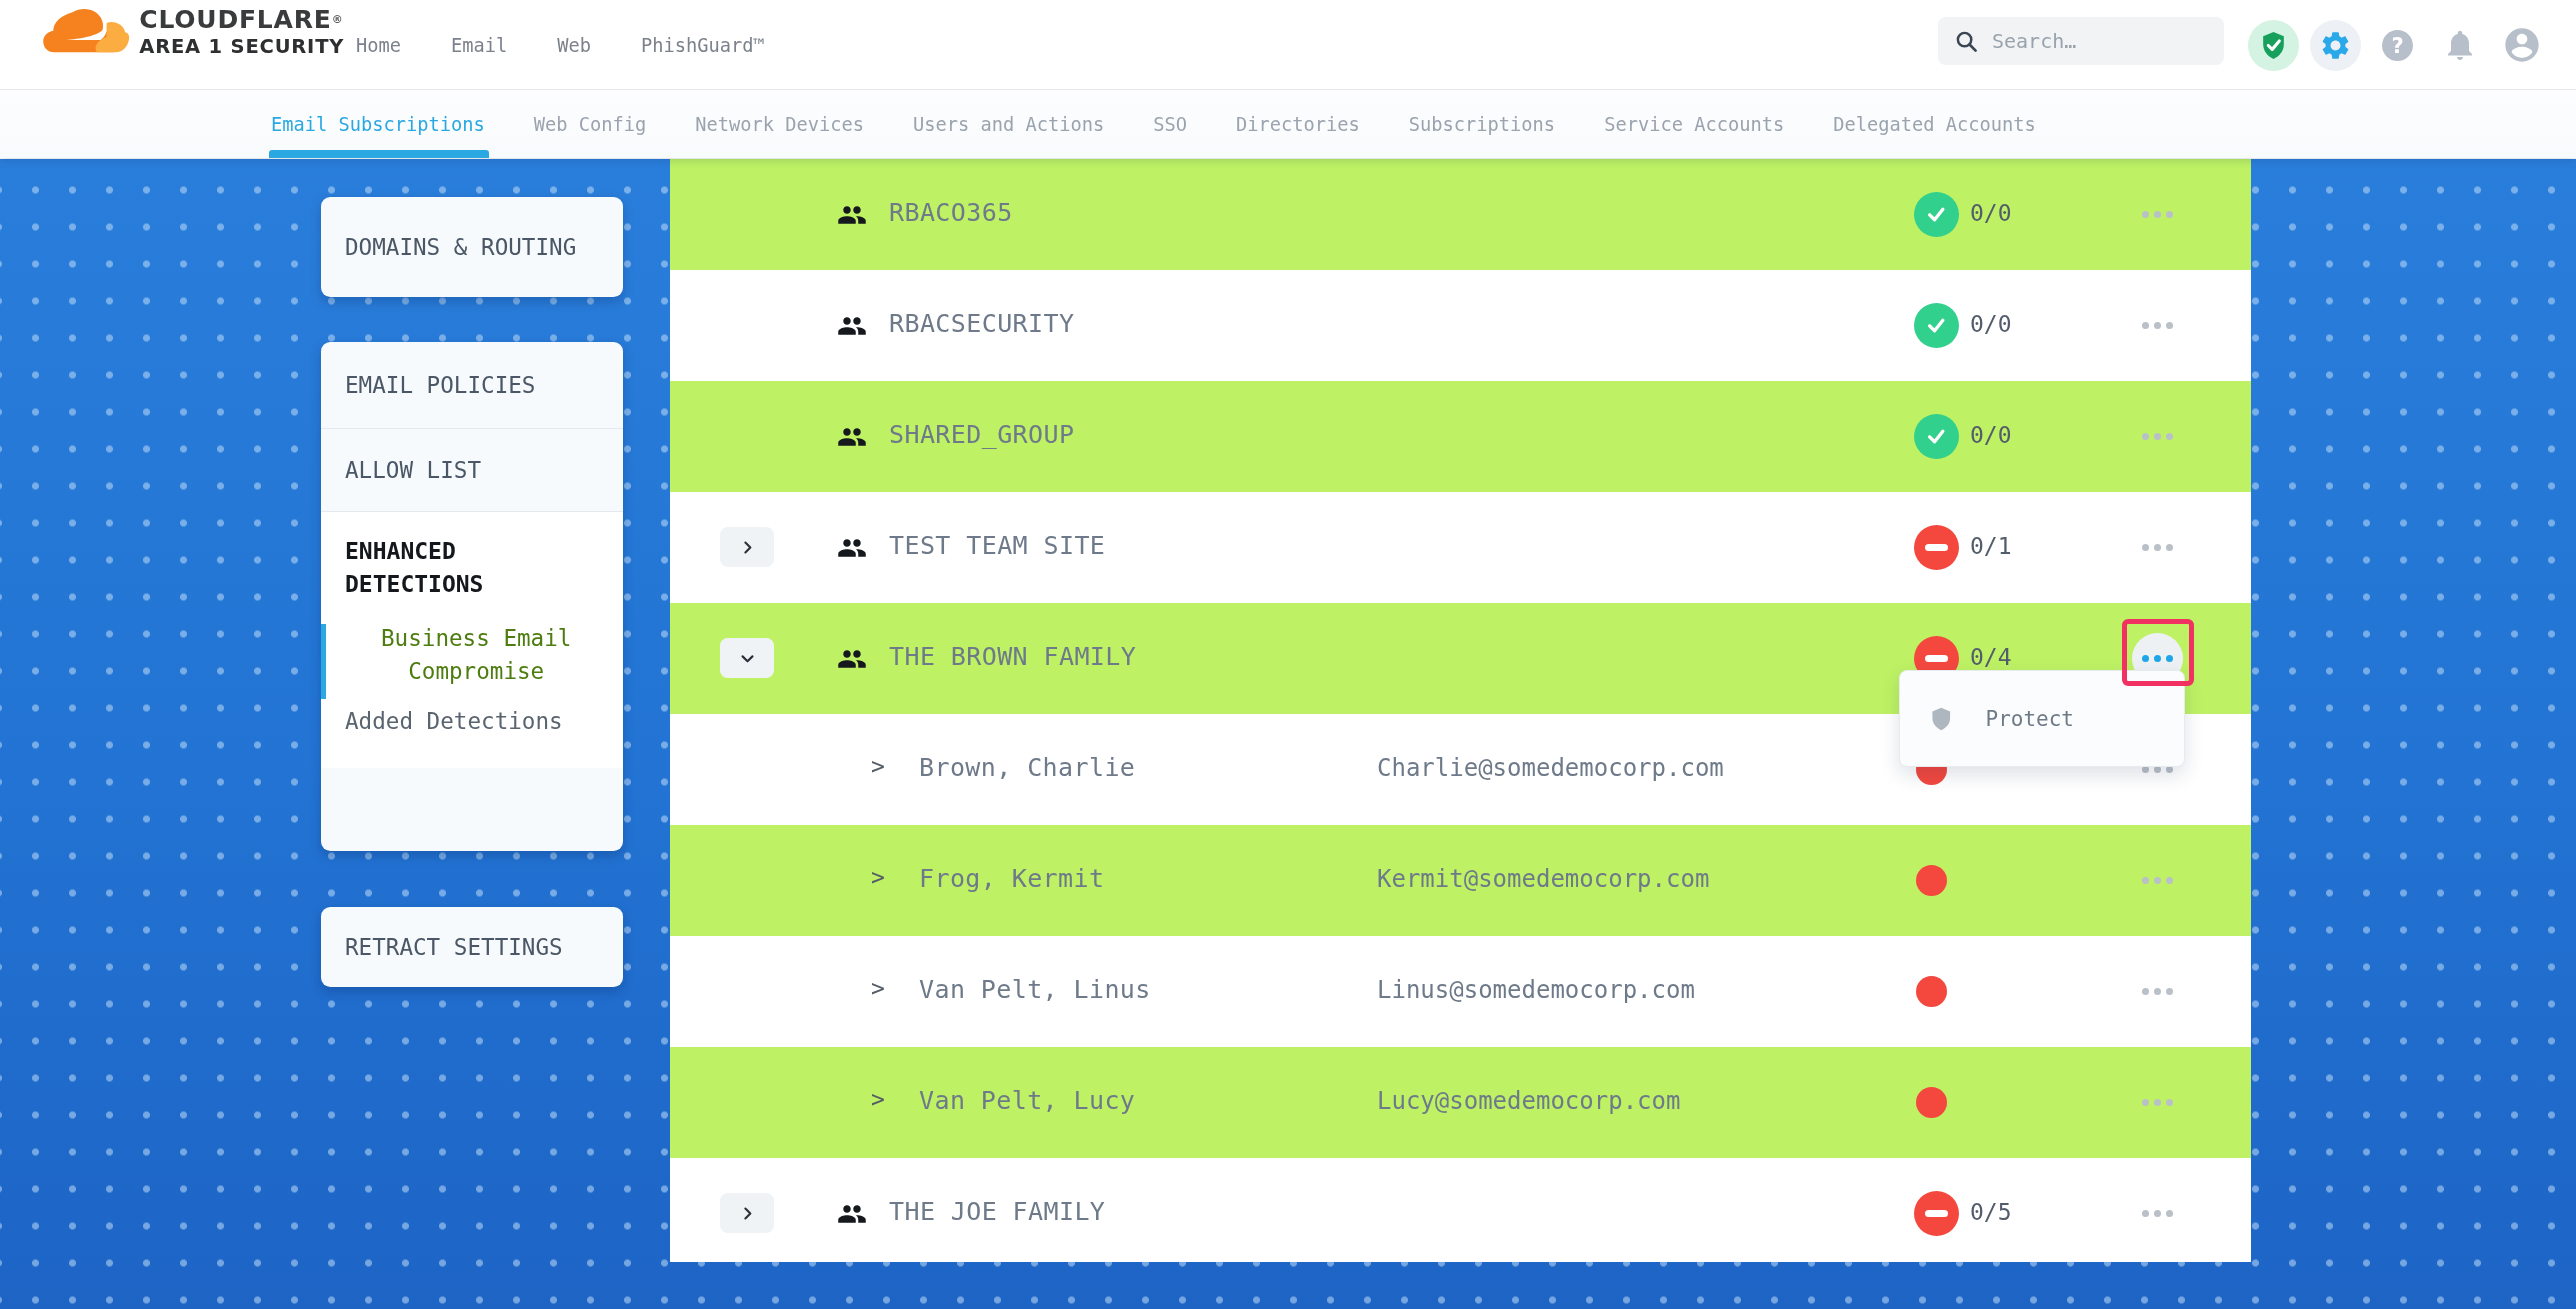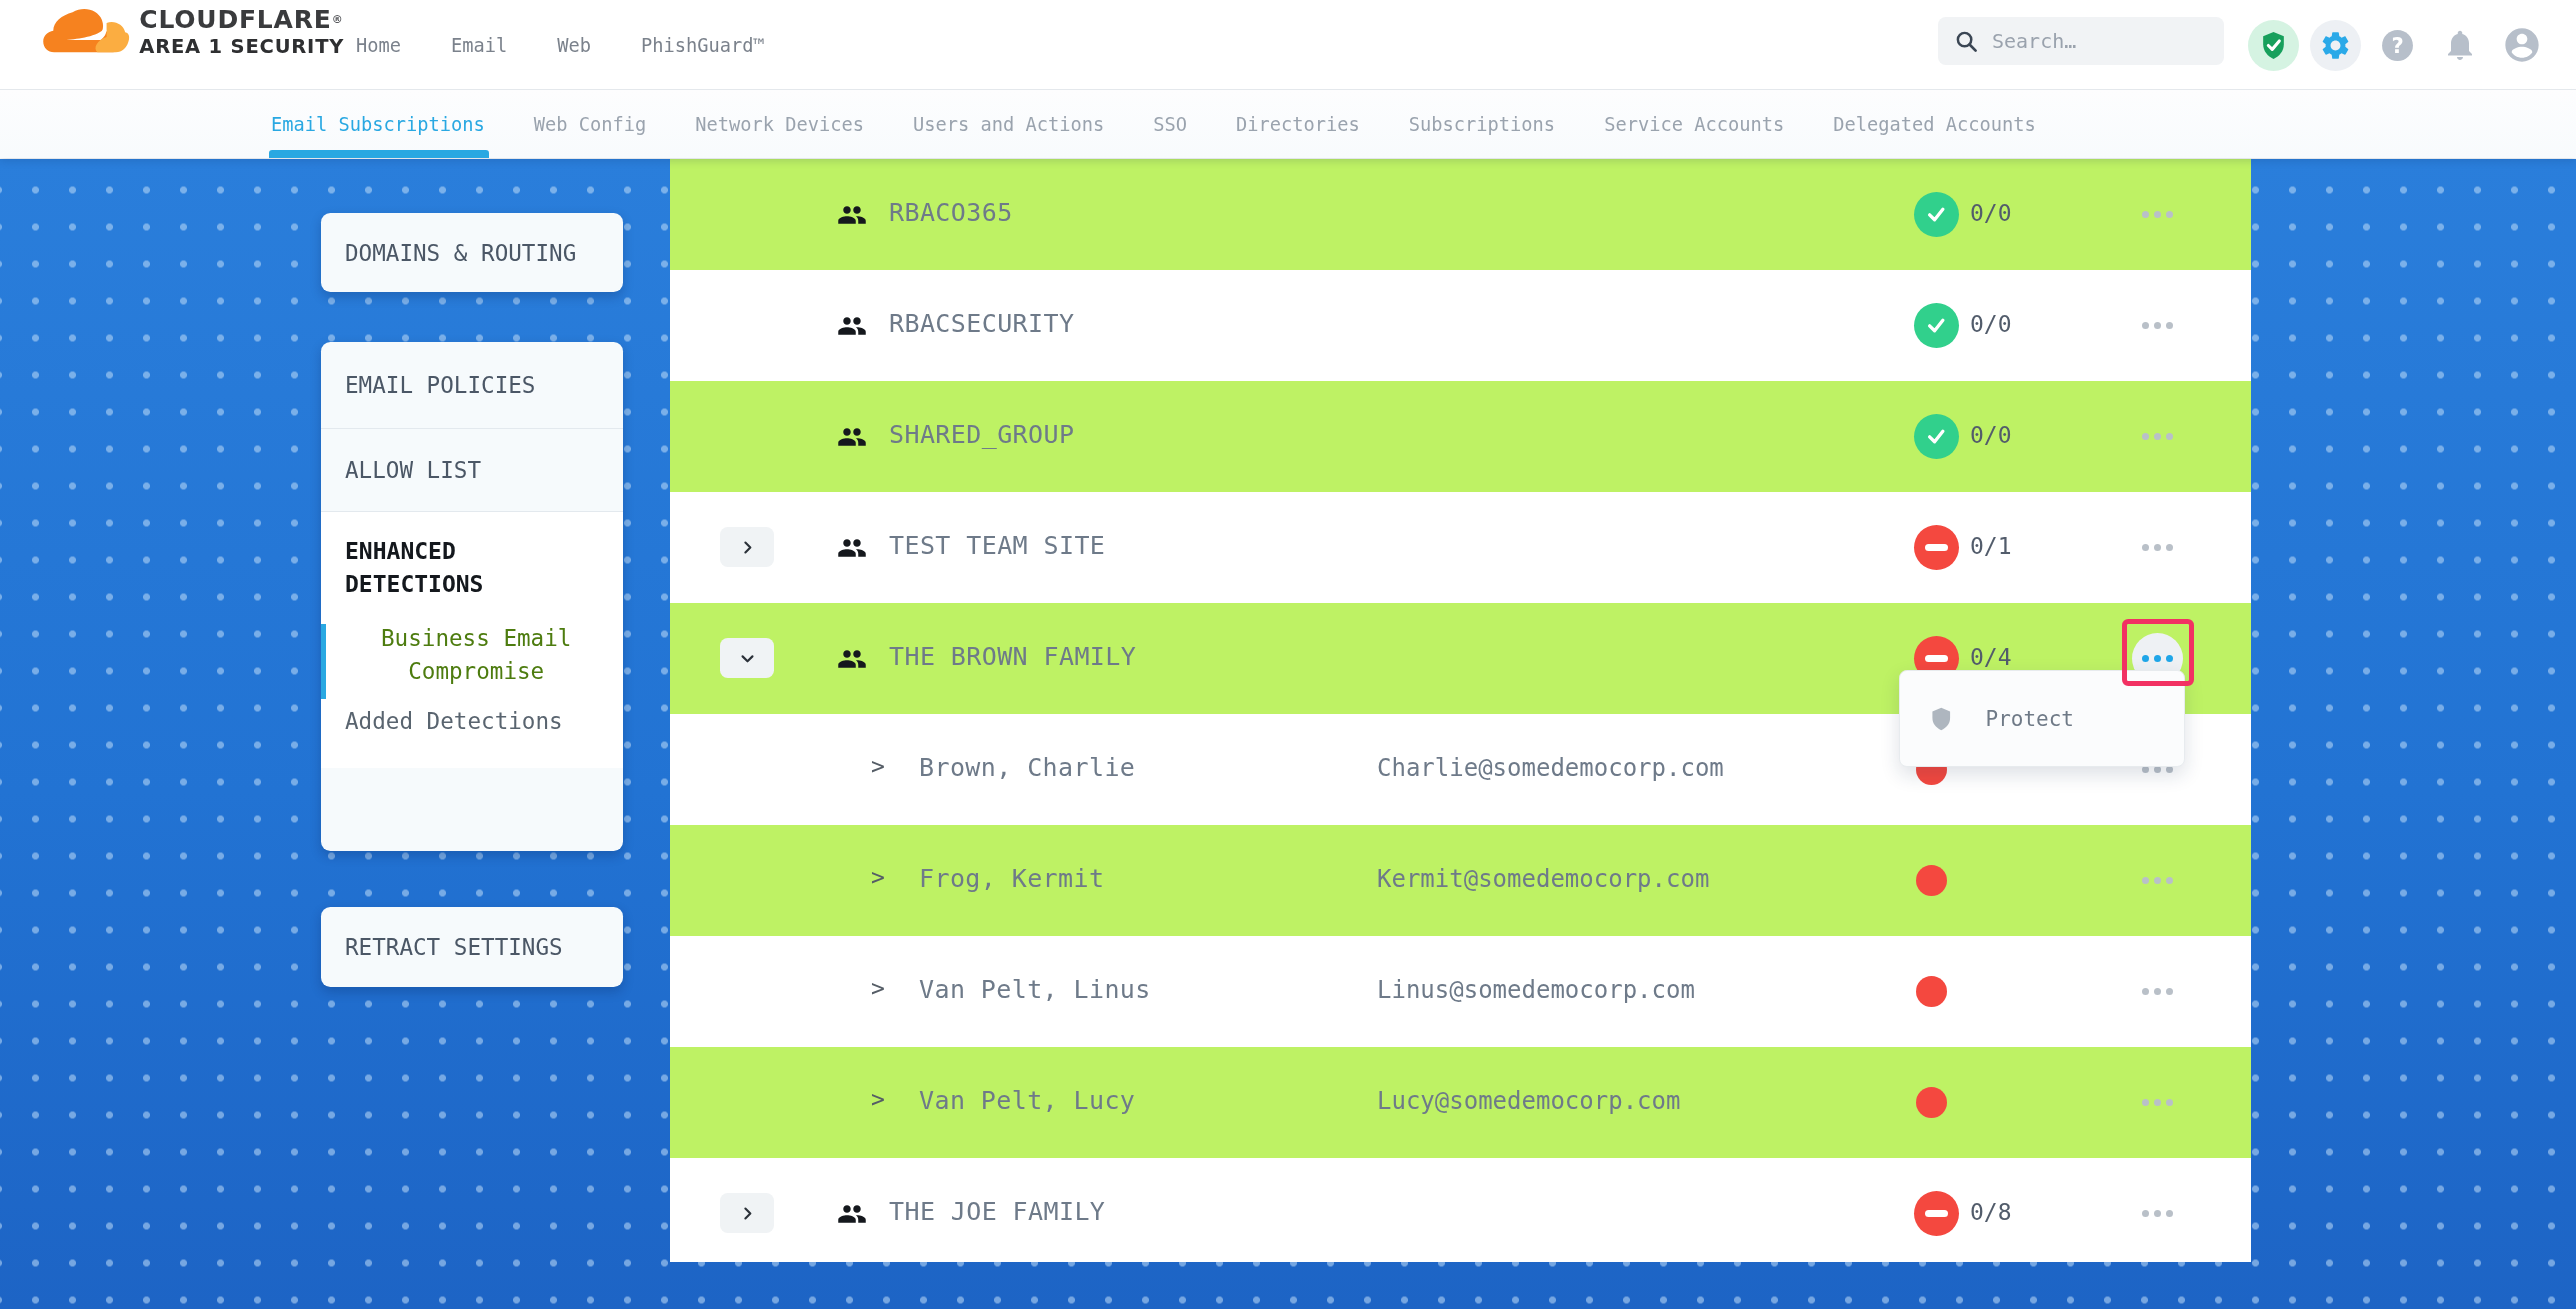--- a/index.html
+++ b/index.html
@@ -43,21 +43,21 @@
              background-image:
                radial-gradient(circle, rgba(190,220,248,.55) 3.1px, rgba(190,220,248,0) 3.9px),
                linear-gradient(180deg,#2a7edb 0%, #2273d3 55%, #1d64c5 100%);
              background-size:37px 37px, 100% 100%;
              background-position:17px 12.5px, 0 0; }
 
   
   .sidebar { position:absolute; left:321px; top:0; width:302px; }
   .card { position:absolute; left:0; width:302px; background:#f6fafc; border-radius:9.3px;
           box-shadow:0 4.7px 11px rgba(0,25,70,.22); overflow:hidden; }
-  .card-1 { top:54px; height:79px; }
+  .card-1 { top:38px; height:100px; }
   .card-2 { top:183px; height:509px; }
   .card-3 { top:748px; height:80px; }
   .side-item { display:flex; align-items:center; padding-left:24px; font-size:22.6px; color:#4b5766; cursor:pointer; }
   .card-1 .side-item, .card-3 .side-item { height:100%; }
   .sec { border-bottom:0.8px solid #e3e9ee; }
   .sec-1 { height:87px; } .sec-2 { height:83px; } .sec-3 { height:82px; border-bottom:none; }
   .sec-enhanced { background:#ffffff; height:256px; padding:23px 15.6px 0 24px; border-bottom:none; }
   .enh-title { font-size:23px; font-weight:bold; color:#14181d; line-height:33px; }
   .enh-bec { position:relative; margin-top:21px; font-size:22.6px; line-height:33px; color:#4d7c0f; cursor:pointer;text-align:center; }
   .enh-bec::before { content:""; position:absolute; left:-24px; top:1.6px; width:5.4px; height:75px; background:#29a8e2; }
@@ -377,21 +377,21 @@
       <path fill="#15181d" d="M16 11c1.66 0 2.99-1.34 2.99-3S17.66 5 16 5s-3 1.34-3 3 1.34 3 3 3zm-8 0c1.66 0 2.99-1.34 2.99-3S9.66 5 8 5 5 6.34 5 8s1.34 3 3 3zm0 2c-2.33 0-7 1.17-7 3.5V19h14v-2.5c0-2.33-4.67-3.5-7-3.5zm8 0c-.29 0-.62.02-.97.05 1.16.84 1.97 1.97 1.97 3.45V19h6v-2.5c0-2.33-4.67-3.5-7-3.5z"></path>
     </svg>
 
     <span class="row-name">THE JOE FAMILY</span>
 
     <div class="status-badge g-only blocked">
 
       <div class="minus"></div>
     </div>
 
-    <span class="member-count g-only">0/8</span>
+    <span class="member-count g-only">0/5</span>
     <div class="dots-menu">
           <i></i>
           <i></i>
           <i></i>
         </div>
   </div>
     </div>
 
   <div class="context-menu">
     <svg width="26.5" height="30" viewBox="0 0 24 24">

